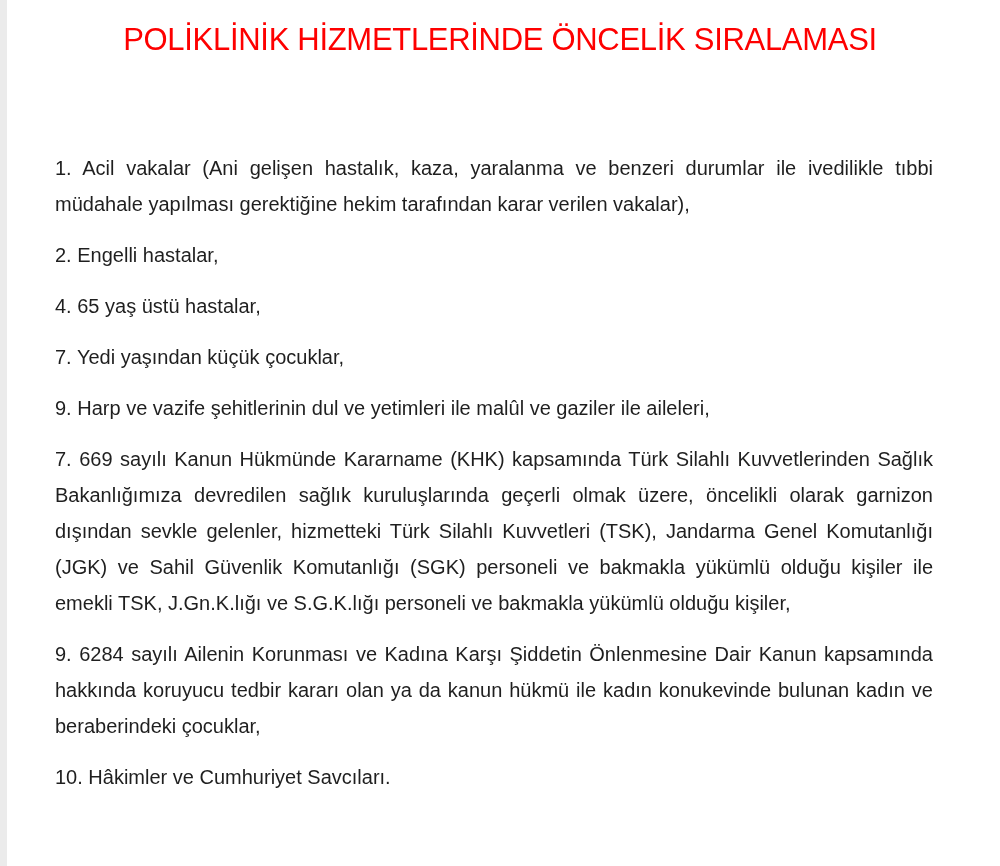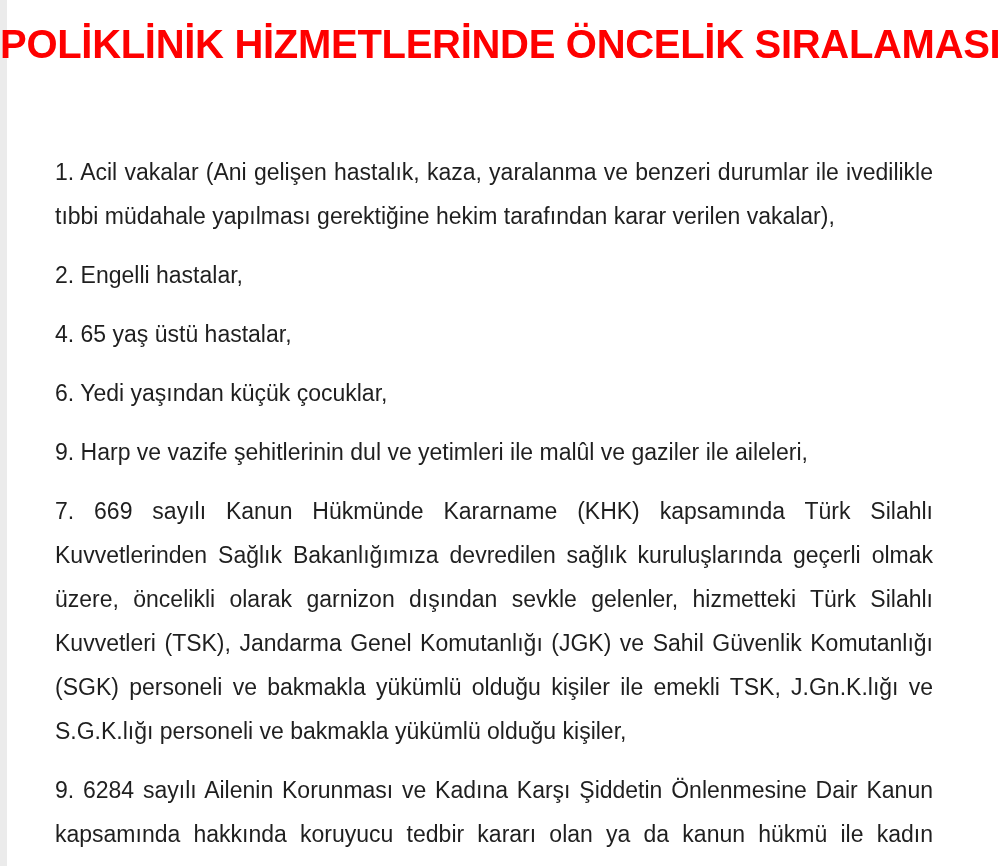--- a/index.html
+++ b/index.html
@@ -18,52 +18,52 @@
   .edge-strip {
     position: absolute;
     left: 0; top: 0;
     width: 7px; height: 866px;
     background: var(--color-edge, #ebebeb);
   }
   .page-title {
     position: absolute;
     top: 22px; left: 0; right: 0;
     text-align: center;
-    font-size: 40px;
-    font-weight: bold;
+    font-size: 31px;
+    font-weight: normal;
     letter-spacing: -0.3px;
     color: var(--color-title, #fe0000);
     white-space: nowrap;
   }
   .content {
     position: absolute;
     top: 150px;
     left: 55px;
     width: 878px;
   }
   .content p {
-    font-size: 23px;
-    line-height: 44px;
+    font-size: 20px;
+    line-height: 36px;
     color: var(--color-body, #1f1f1f);
     text-align: justify;
     margin: 0 0 15px 0;
   }
   .content p:last-child { margin-bottom: 8px; }
 </style>
 </head>
 <body>
 
 <div class="page">
   <div class="edge-strip"></div>
 
   <h1 class="page-title">POLİKLİNİK HİZMETLERİNDE ÖNCELİK SIRALAMASI</h1>
 
   <div class="content">
     <p>1. Acil vakalar (Ani gelişen hastalık, kaza, yaralanma ve benzeri durumlar ile ivedilikle tıbbi müdahale yapılması gerektiğine hekim tarafından karar verilen vakalar),</p>
     <p>2. Engelli hastalar,</p>
     <p>4. 65 yaş üstü hastalar,</p>
-    <p>6. Yedi yaşından küçük çocuklar,</p>
+    <p>7. Yedi yaşından küçük çocuklar,</p>
     <p>9. Harp ve vazife şehitlerinin dul ve yetimleri ile malûl ve gaziler ile aileleri,</p>
     <p>7. 669 sayılı Kanun Hükmünde Kararname (KHK) kapsamında Türk Silahlı Kuvvetlerinden Sağlık Bakanlığımıza devredilen sağlık kuruluşlarında geçerli olmak üzere, öncelikli olarak garnizon dışından sevkle gelenler, hizmetteki Türk Silahlı Kuvvetleri (TSK), Jandarma Genel Komutanlığı (JGK) ve Sahil Güvenlik Komutanlığı (SGK) personeli ve bakmakla yükümlü olduğu kişiler ile emekli TSK, J.Gn.K.lığı ve S.G.K.lığı personeli ve bakmakla yükümlü olduğu kişiler,</p>
     <p>9. 6284 sayılı Ailenin Korunması ve Kadına Karşı Şiddetin Önlenmesine Dair Kanun kapsamında hakkında koruyucu tedbir kararı olan ya da kanun hükmü ile kadın konukevinde bulunan kadın ve beraberindeki çocuklar,</p>
     <p>10. Hâkimler ve Cumhuriyet Savcıları.</p>
   </div>
 </div>
 
 </body></html>

